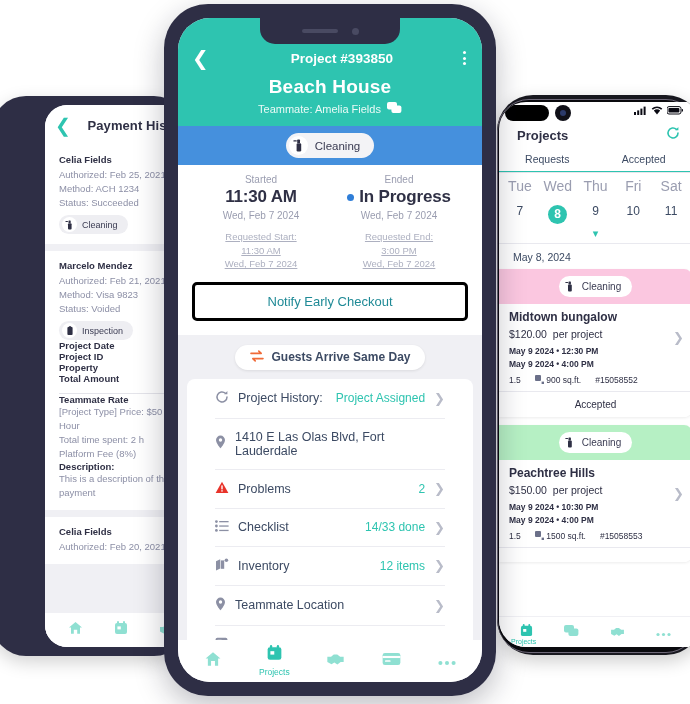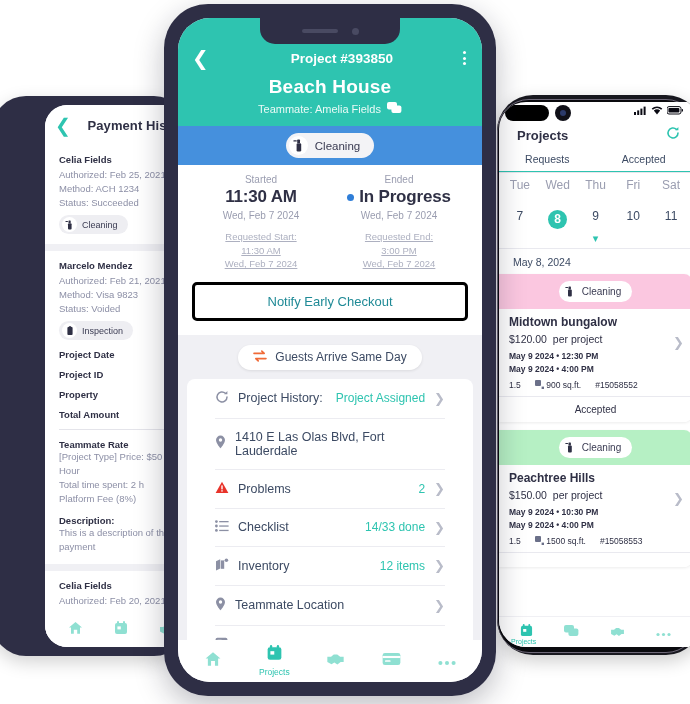--- a/index.html
+++ b/index.html
@@ -43,21 +43,21 @@
   .chip{
     display:inline-flex;align-items:center;gap:5px;
     background:#eeeef2;border-radius:11px;padding:2px 10px 2px 3px;
     margin-top:5px;
   }
   .chip-ic{
     width:15px;height:15px;border-radius:50%;background:#fff;
     display:flex;align-items:center;justify-content:center;
   }
   .chip-tx{font-size:9px;color:#3a3b52;}
-  .pay-field{font-size:9.5px;font-weight:700;color:#2f3045;margin-top:9px;}
+  .pay-field{font-size:9.5px;font-weight:700;color:#2f3045;}
   .pay-rule{height:1px;background:#e4e4ea;margin:9px 0 0 0;}
   .pay-sub{font-size:9.5px;color:#8c8fa6;line-height:14px;}
   .lp-nav{
     position:absolute;bottom:0;left:0;right:0;height:34px;background:#fff;
     display:flex;align-items:center;justify-content:space-around;padding:0 8px;
   }
 
   
   #phone-right{
     left:497px;top:95px;width:205px;height:560px;
@@ -91,21 +91,21 @@
   }
   .rp-title{font-size:13px;font-weight:700;color:#2f3045;}
   .rp-tabs{display:flex;border-bottom:1px solid #e6e6ec;position:relative;}
   .rp-tab{
     flex:1;text-align:center;font-size:10.5px;color:#3c4a63;padding:4px 0 6px 0;
     border-bottom:1.5px solid #2ec4b0;
   }
   .rp-tab.alt{border-bottom:1.5px solid #2ec4b0;}
   .rp-week{display:flex;padding:5px 2px 0 2px;}
   .rp-day{flex:1;text-align:center;}
-  .rp-dname{font-size:12px;color:#9a9db0;margin-bottom:17px;}
+  .rp-dname{font-size:14px;color:#9a9db0;margin-bottom:10px;}
   .rp-dnum{font-size:12px;color:#3c4a63;}
   .rp-dnum.sel{
     display:inline-flex;align-items:center;justify-content:center;
     width:19px;height:19px;border-radius:50%;background:#2ec4b0;color:#fff;font-weight:700;
   }
   .rp-chev{text-align:center;color:#2ec4b0;font-size:11px;line-height:10px;padding:4px 0 5px 0;border-bottom:1px solid #e9e9ef;}
   .rp-date{font-size:10.5px;color:#3c4a63;padding:7px 0 6px 14px;background:#fff;}
   .rp-card{margin:0 0 8px 0;border-radius:0 8px 8px 0;overflow:hidden;background:#fff;box-shadow:0 1px 3px rgba(0,0,0,.08);}
   .rp-cardhead{padding:7px 0 7px 0;display:flex;justify-content:center;}
   .rp-chip{
@@ -169,21 +169,21 @@
   .c-val{font-size:17px;font-weight:700;color:#2f3045;letter-spacing:-.2px;}
   .c-val.prog{display:flex;align-items:center;justify-content:center;gap:5px;}
   .c-dot{width:7px;height:7px;border-radius:50%;background:#2f7ed8;display:inline-block;}
   .c-date{font-size:10px;color:#9a9db0;margin-top:3px;}
   .c-req{font-size:9.5px;color:#adb0c0;margin-top:9px;line-height:13.5px;text-decoration:underline;}
   .c-btn{
     display:block;width:100%;box-sizing:border-box;margin-top:11px;
     border:3px solid #000000;border-radius:5px;background:#fff;
     color:#1f8a96;font-size:13px;font-family:inherit;padding:9px 0;text-align:center;
   }
-  .c-guest-wrap{display:flex;justify-content:center;padding:10px 0 9px 0;background:#f0f0f4;}
+  .c-guest-wrap{display:flex;justify-content:center;padding:10px 0 9px 0;background:#f0f0f4;font-weight:bold;}
   .c-guest{
     display:inline-flex;align-items:center;gap:8px;background:#fff;
     border-radius:14px;padding:5px 15px;box-shadow:0 1px 3px rgba(0,0,0,.09);
     font-size:12px;color:#3c4a63;
   }
   .c-list{background:#fff;margin:0 9px;border-radius:8px;padding:0 28px;}
   .c-row{
     display:flex;align-items:center;gap:9px;padding:11px 0;
     border-bottom:1px solid #ececf1;font-size:12.5px;color:#3c4a63;
   }

